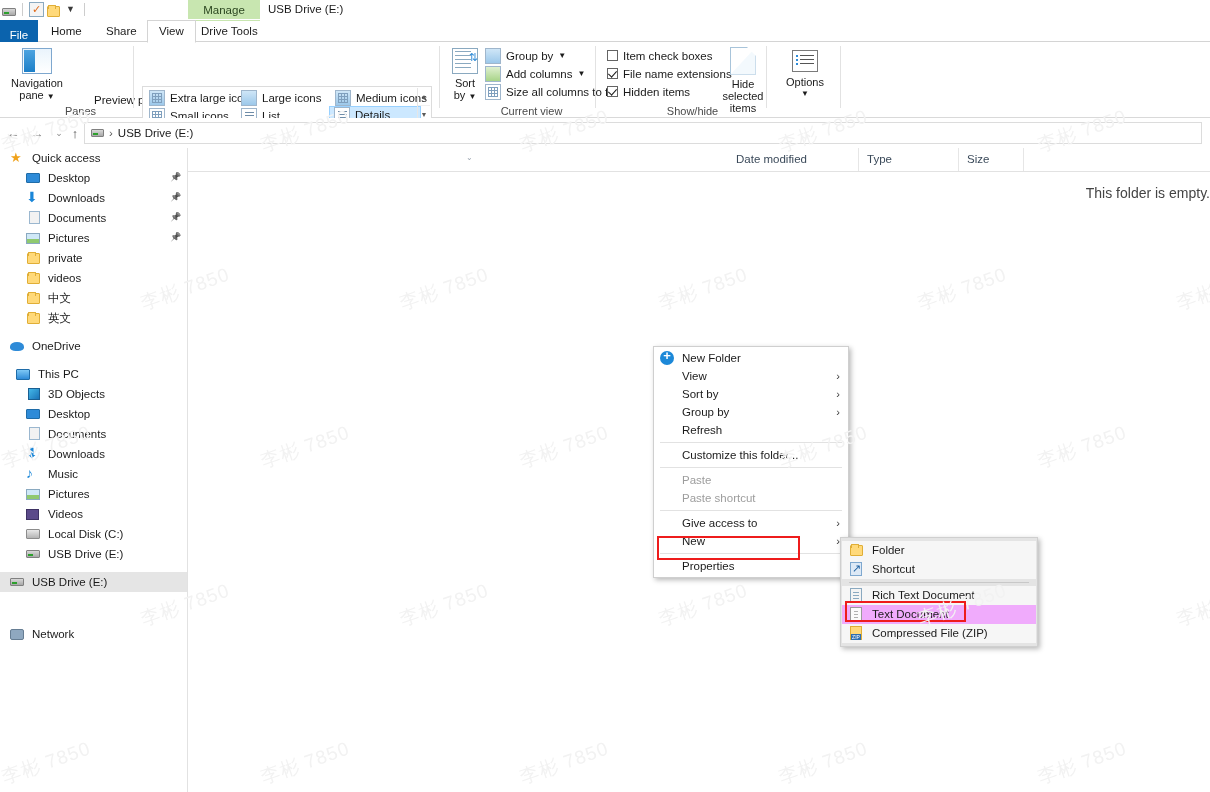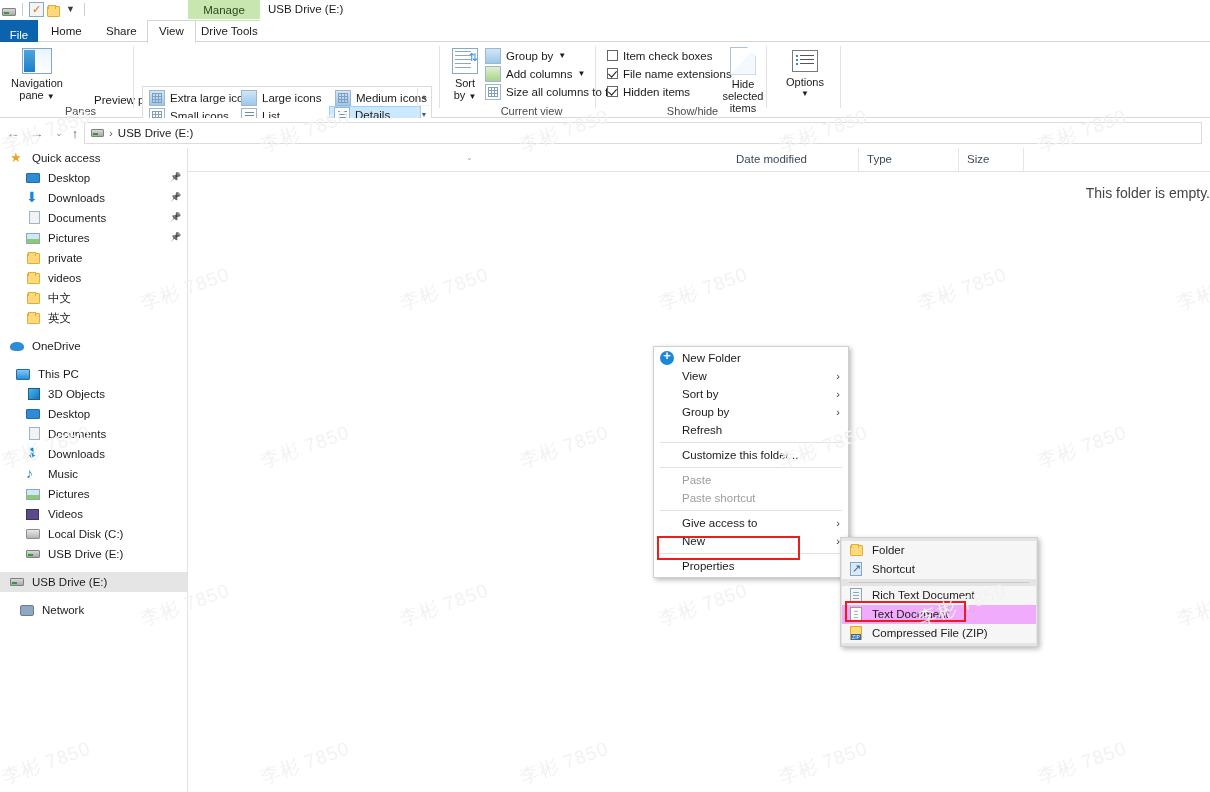--- a/index.html
+++ b/index.html
@@ -609,21 +609,21 @@
         <span>USB Drive (E:)</span>
       </div>
       <div class="nav-spacer"></div>
       <div class="navrow sel" style="padding-left: 10px;">
         <span class="ico">
           <span class="i-usb" style="display:block;width:14px;height:8px;margin-top:4px;"></span>
         </span>
         <span>USB Drive (E:)</span>
       </div>
       <div class="nav-spacer"></div>
-      <div class="navrow" style="padding-left: 20px;">
+      <div class="navrow" style="padding-left: 10px; margin-top: 24px;">
         <span class="ico">
           <span class="i-net" style="display:block;width:14px;height:11px;margin-top:3px;"></span>
         </span>
         <span>Network</span>
       </div>
     </div>
 
   <div class="filearea">
     <div class="colhdr">
       <div class="col" style="left:540px; width:130px;">Date modified</div>

